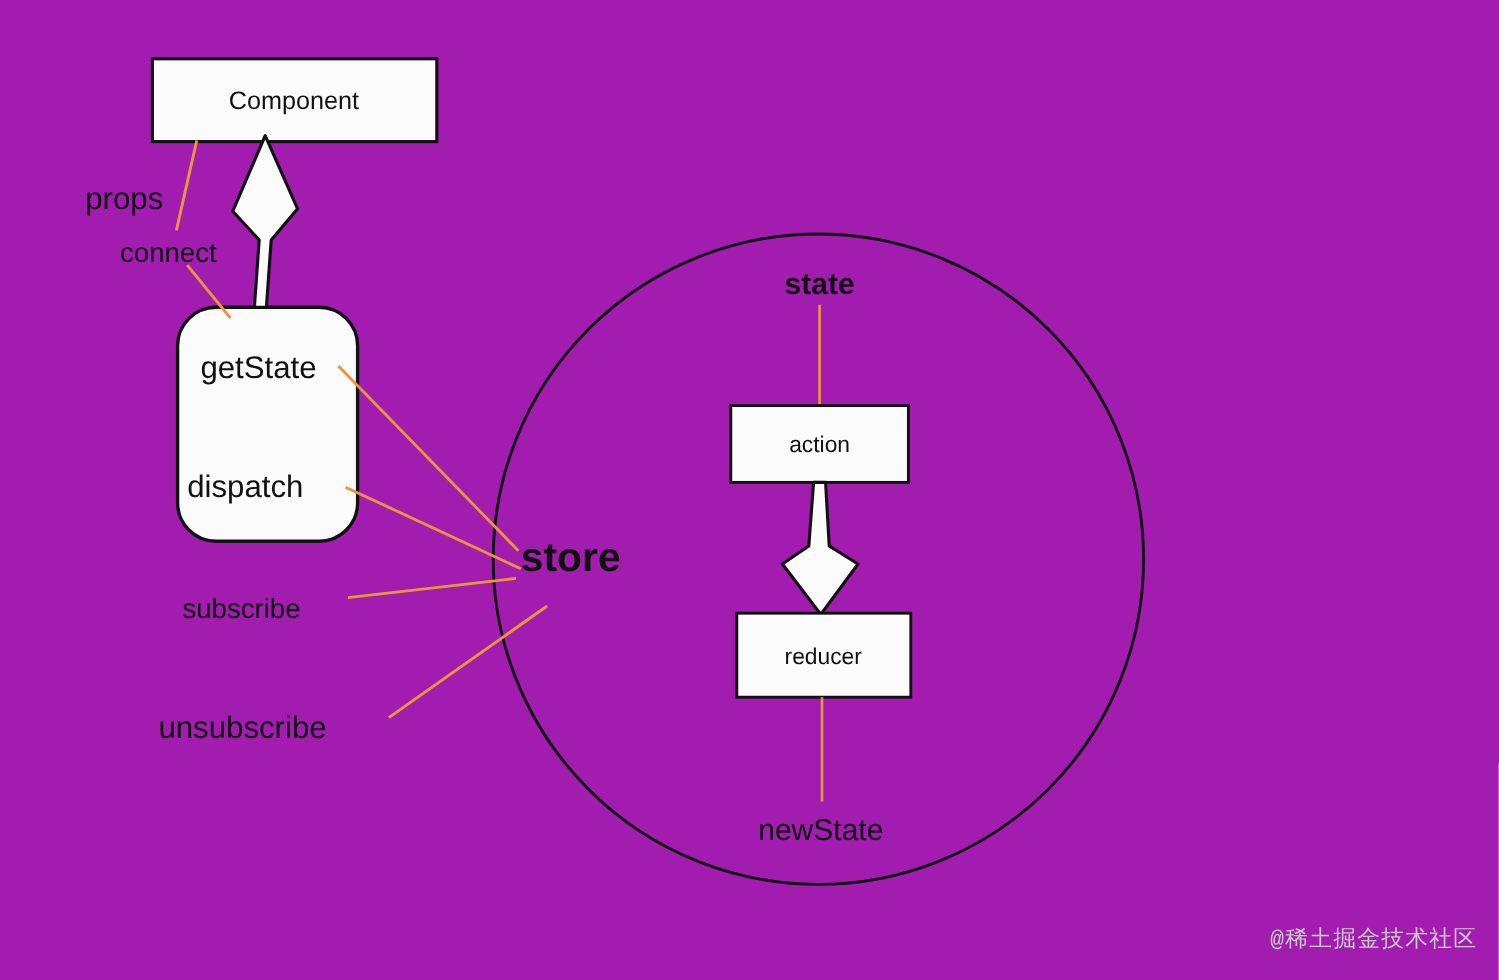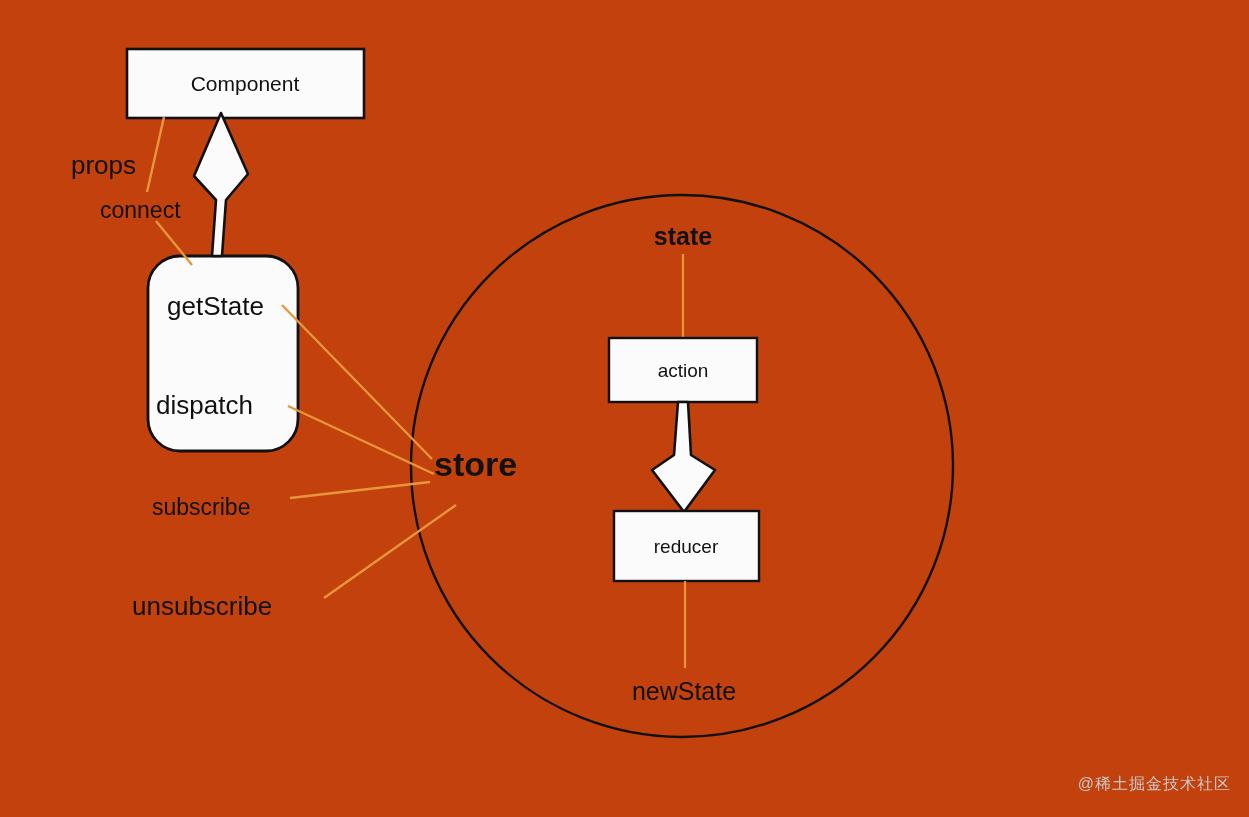--- a/index.html
+++ b/index.html
@@ -7,21 +7,21 @@
     padding: 0;
     background: #ffffff;
   }
   body {
     font-family: "Liberation Sans", sans-serif;
   }
   #canvas {
     position: relative;
     width: 1249px;
     height: 817px;
-    background: #c2410c;
+    background: #a21caf;
     overflow: hidden;
   }
   #diagram-svg {
     position: absolute;
     left: 0;
     top: 0;
     width: 1249px;
     height: 817px;
   }
   .svg-text {
@@ -37,23 +37,23 @@
   .lbl-unsub     { font-size: 26px; }
   .lbl-store     { font-size: 34px; font-weight: bold; }
   .lbl-state     { font-size: 25px; font-weight: bold; }
   .lbl-newstate  { font-size: 25px; }
   .lbl-action    { font-size: 19px; }
   .lbl-reducer   { font-size: 19px; }
   .watermark {
     position: absolute;
     right: 18px;
     bottom: 22px;
-    font-size: 16px;
+    font-size: 19px;
     color: #c9c9c9;
-    font-family: Liberation Sans, sans-serif;
+    font-family: Liberation Mono, monospace;
     letter-spacing: 1px;
     user-select: none;
   }
 </style>
 </head>
 <body>
 
 <div id="canvas">
 
   <svg id="diagram-svg" viewBox="0 0 1249 817">

